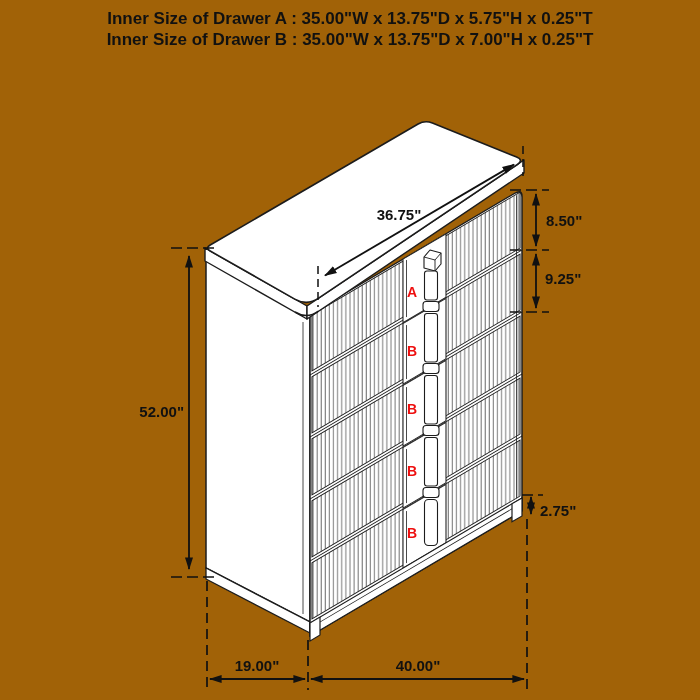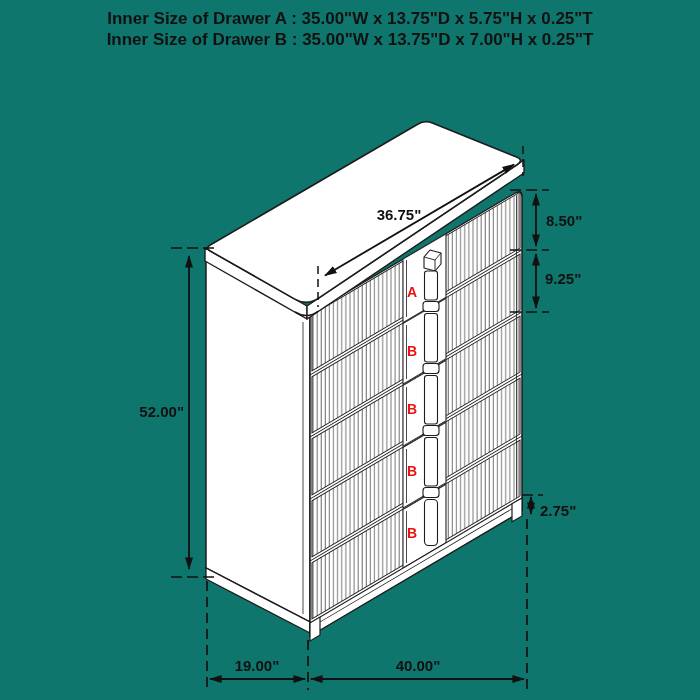--- a/index.html
+++ b/index.html
@@ -1,16 +1,16 @@
 <!DOCTYPE html>
 <html><head>
 <meta charset="utf-8">
 <style>
   html,body{margin:0;padding:0;background:#fff;}
-  #stage{position:relative;width:700px;height:700px;background:#0f766e;overflow:hidden;
+  #stage{position:relative;width:700px;height:700px;background:#a16207;overflow:hidden;
          font-family:"Liberation Sans",sans-serif;}
   svg{position:absolute;left:0;top:0;}
   text{font-family:"Liberation Sans",sans-serif;}
   .title-line{font-size:17px;font-weight:bold;fill:#111;}
   .dim-label{font-size:15px;font-weight:bold;fill:#111;}
   .drawer-letter{font-size:14px;font-weight:bold;fill:#ee0f0f;}
   .ln{stroke:#1c1c1c;fill:none;}
   .face{fill:#ffffff;stroke:#1c1c1c;}
   .dimln{stroke:#111;stroke-width:1.8;fill:none;}
   .tick{stroke:#111;stroke-width:1.5;fill:none;stroke-dasharray:11 5;}

